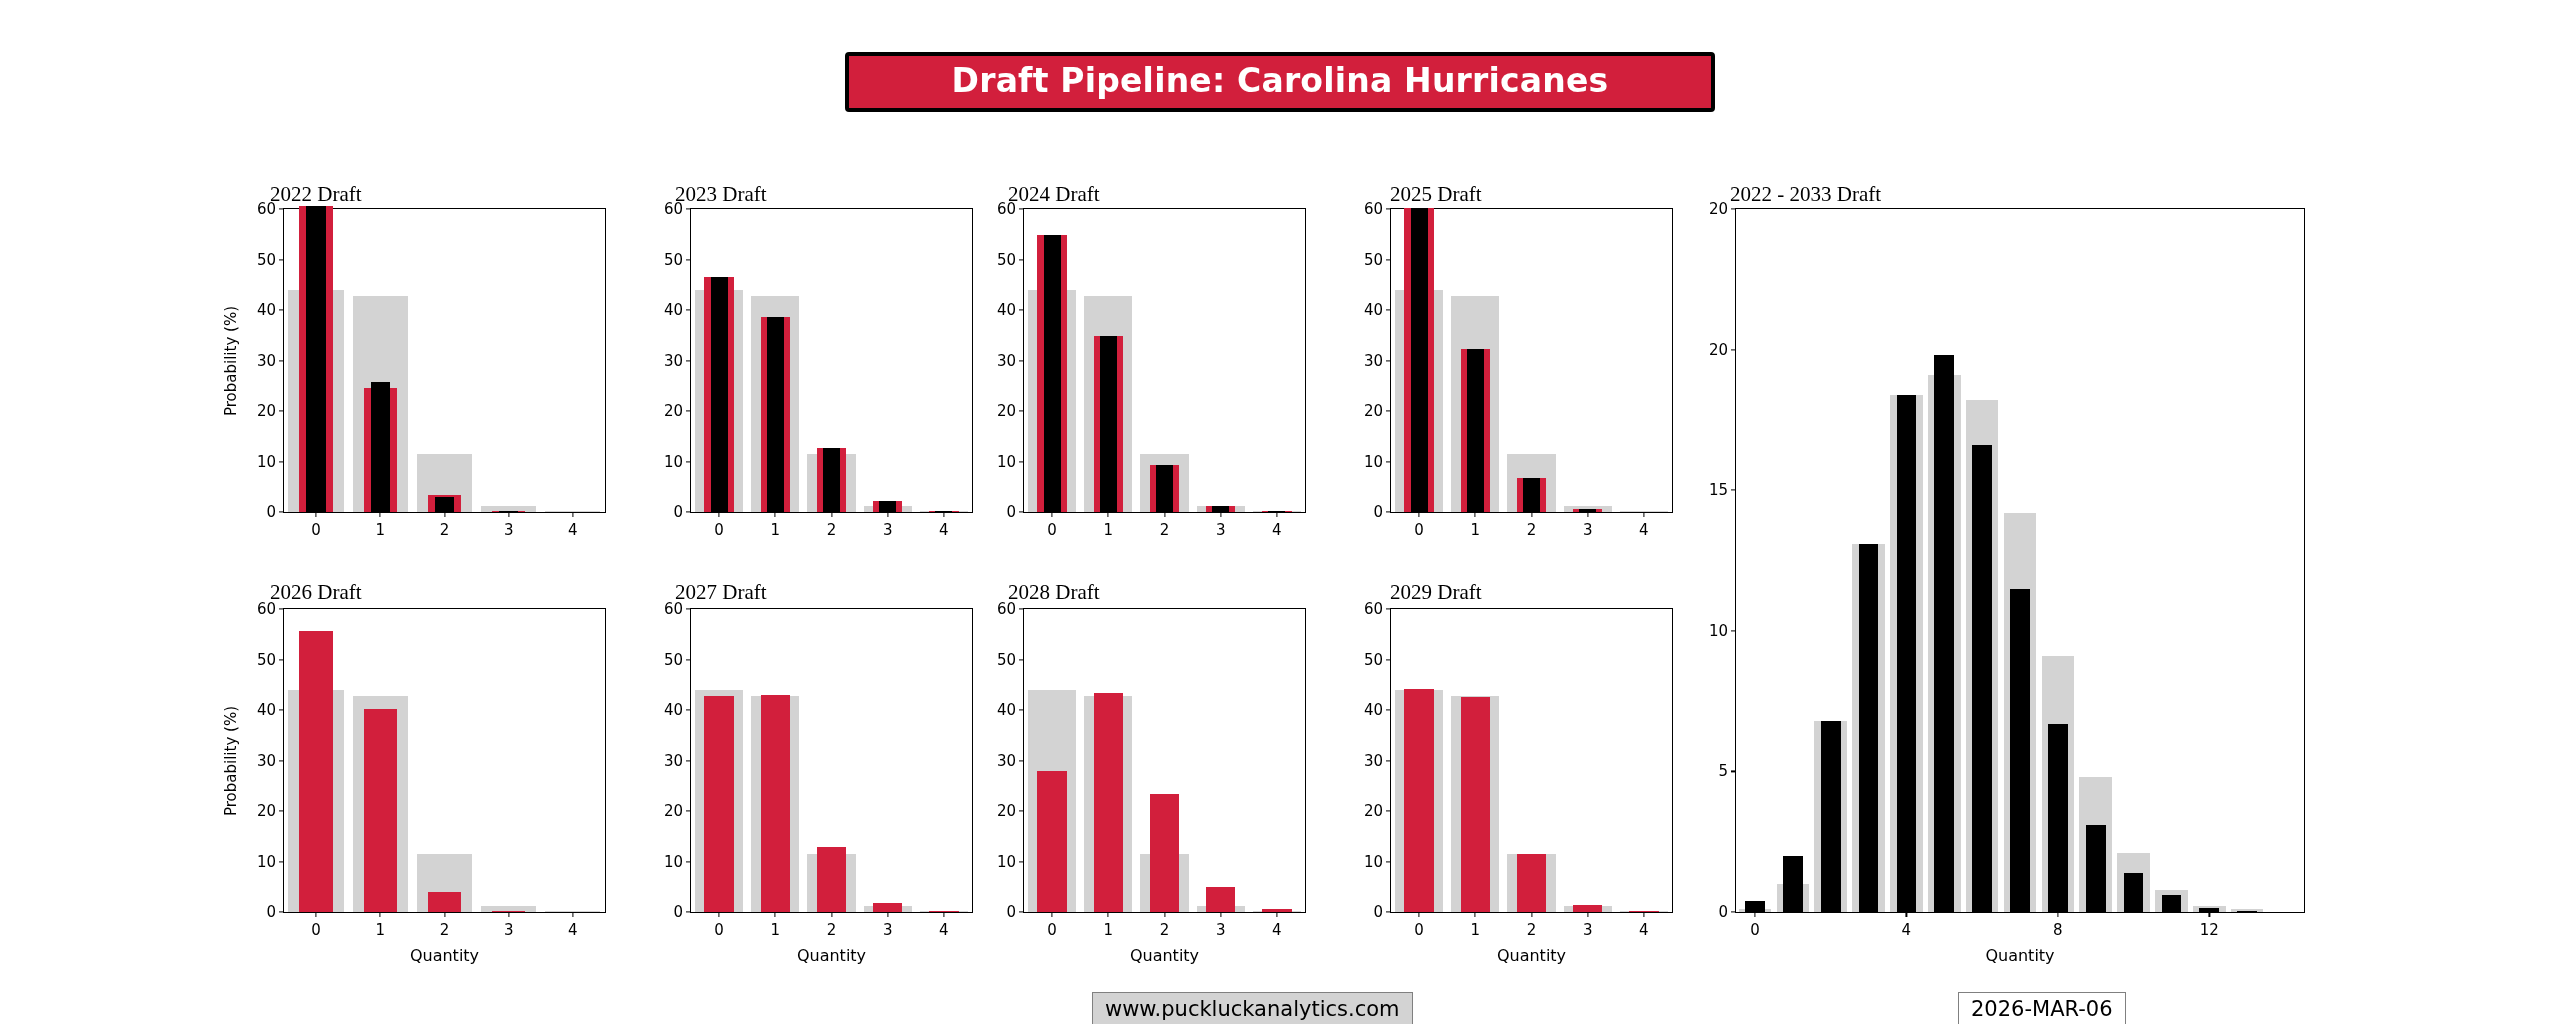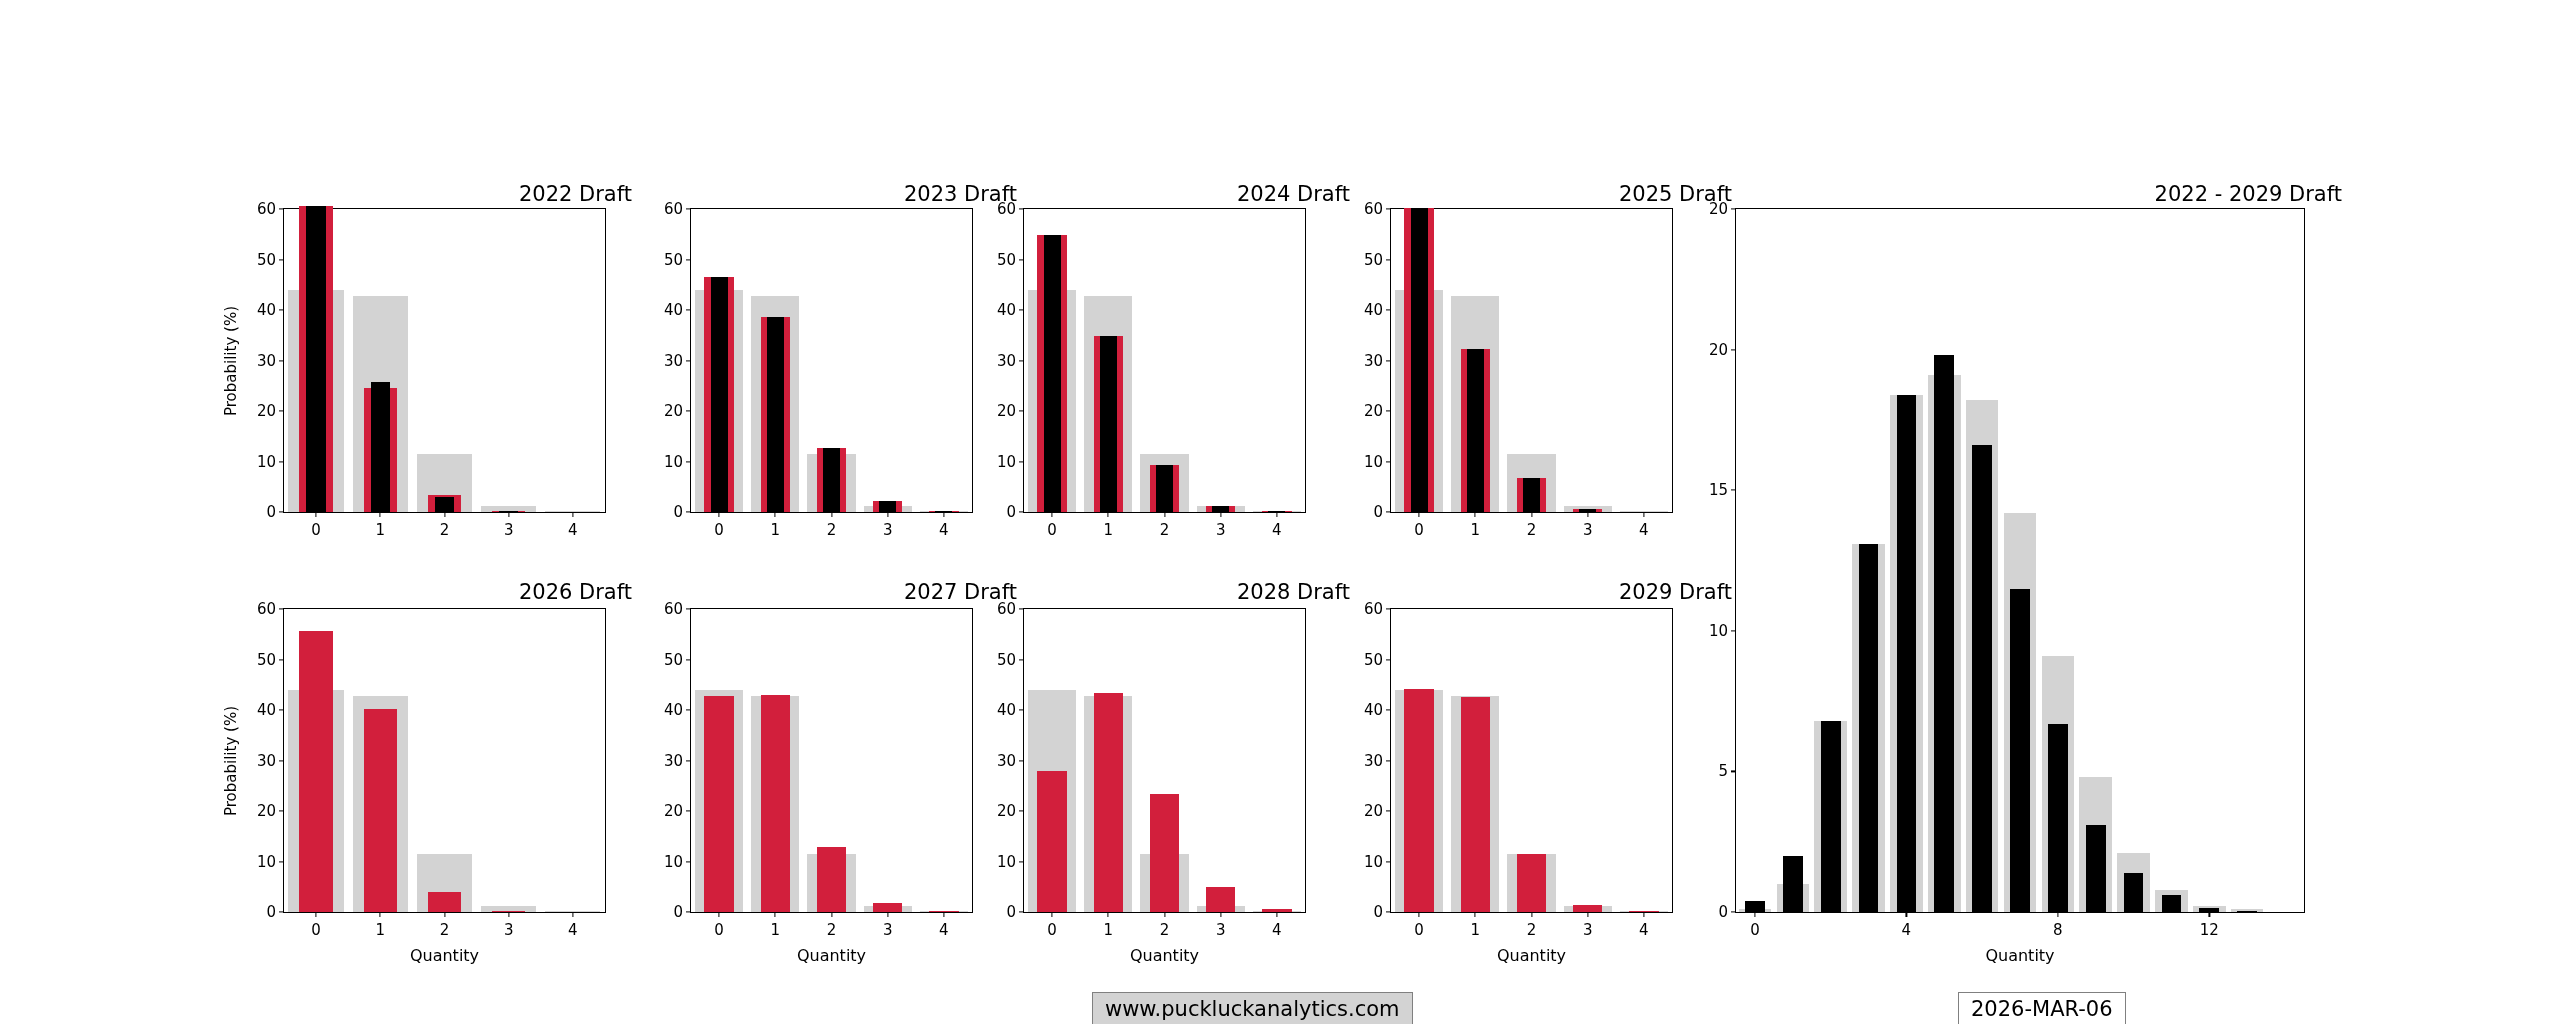--- a/index.html
+++ b/index.html
@@ -77,27 +77,28 @@
     color: #000000;
     white-space: nowrap;
   }
 
   
   .panel {
     position: absolute;
   }
   .panel-title {
     position: absolute;
-    left: 12px;
+    left: 0;
     top: 0;
     width: 100%;
-    text-align: right;
+    text-align: left;
     font-size: 21px;
     color: #000000;
     white-space: nowrap;
+    font-family: Liberation Serif, serif;
   }
   .plot {
     position: absolute;
     border: 1.2px solid #000000;
     box-sizing: border-box;
     background: #ffffff;
     overflow: visible;
   }
   .bars {
     position: absolute;
@@ -184,20 +185,23 @@
     font-size: 21px;
     color: #000;
     white-space: nowrap;
   }
 </style>
 </head>
 <body>
 
 <div class="root">
 
+  <div id="title-box">
+    <div id="title-text">Draft Pipeline: Carolina Hurricanes</div>
+  </div>
 
 
   <div class="panel" style="left:270px; top:182px; width:350px; height:150px;">
     <div class="panel-title">2022 Draft</div>
   </div>
   <div class="plot" id="plot0" style="left:283px; top:208px; width:323px; height:305px;">
     <div class="bars">
         <div class="bar grey" style="left: 4.494px; width: 55.212px; height: 222.2px; z-index: 1;"></div>
         <div class="bar grey" style="left: 68.694px; width: 55.212px; height: 216.14px; z-index: 1;"></div>
         <div class="bar grey" style="left: 132.894px; width: 55.212px; height: 58.075px; z-index: 1;"></div>
@@ -544,21 +548,21 @@
       <div class="xtick" style="left: 140.5px;">2</div>
       <div class="xtick-mark" style="left: 140.5px;"></div>
       <div class="xtick" style="left: 196.7px;">3</div>
       <div class="xtick-mark" style="left: 196.7px;"></div>
       <div class="xtick" style="left: 252.9px;">4</div>
       <div class="xtick-mark" style="left: 252.9px;"></div>
       <div class="xlabel" style="left: 0px; width: 281px; top: 337px;">Quantity</div>
     </div>
 
   <div class="panel" style="left:1730px; top:182px; width:600px; height:150px;">
-    <div class="panel-title">2022 - 2029 Draft</div>
+    <div class="panel-title">2022 - 2033 Draft</div>
   </div>
   <div class="plot" id="plot8" style="left:1735px; top:208px; width:570px; height:705px;">
     <div class="bars">
         <div class="bar grey" style="left: 2.65067px; width: 32.5653px; height: 2.812px; z-index: 1;"></div>
         <div class="bar grey" style="left: 40.5173px; width: 32.5653px; height: 28.12px; z-index: 1;"></div>
         <div class="bar grey" style="left: 78.384px; width: 32.5653px; height: 191.216px; z-index: 1;"></div>
         <div class="bar grey" style="left: 116.251px; width: 32.5653px; height: 368.372px; z-index: 1;"></div>
         <div class="bar grey" style="left: 154.117px; width: 32.5653px; height: 517.408px; z-index: 1;"></div>
         <div class="bar grey" style="left: 191.984px; width: 32.5653px; height: 537.092px; z-index: 1;"></div>
         <div class="bar grey" style="left: 229.851px; width: 32.5653px; height: 511.784px; z-index: 1;"></div>

